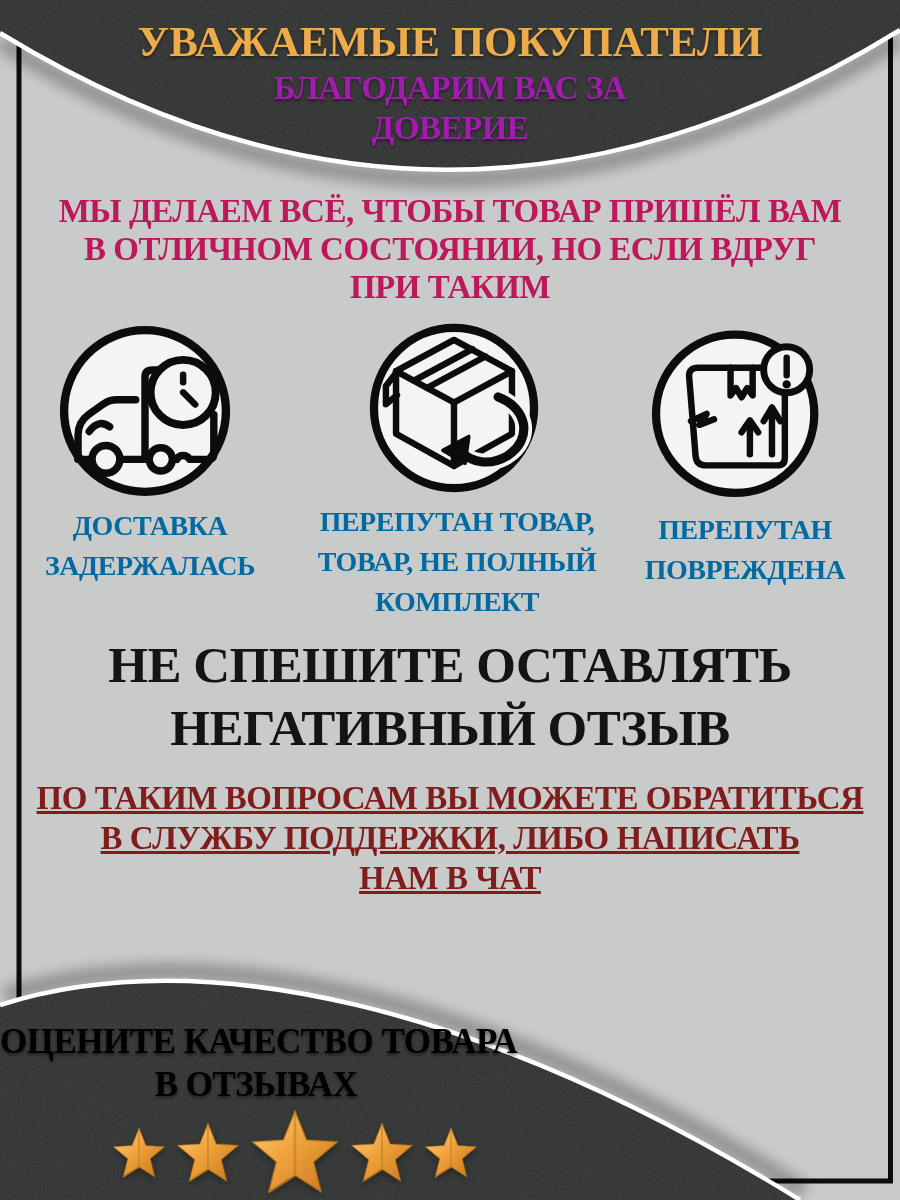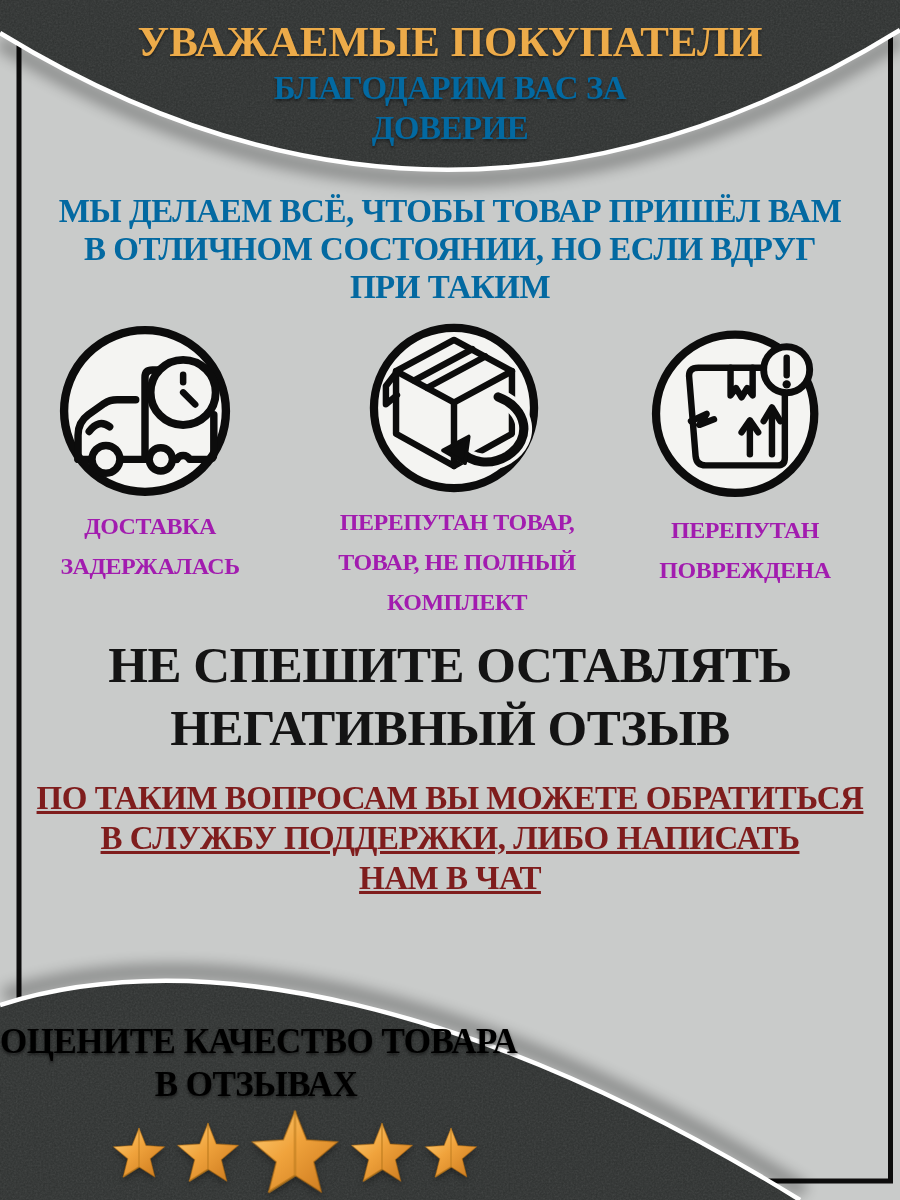--- a/index.html
+++ b/index.html
@@ -7,24 +7,24 @@
     position:relative;width:900px;height:1200px;overflow:hidden;
     background:#c9cbca;
     font-family:"Liberation Serif", serif;
     padding-left:13px;
     -webkit-font-smoothing:antialiased;
   }
   .bg-svg{position:absolute;inset:0;width:900px;height:1200px;}
   .txt{position:absolute;text-align:center;font-weight:bold;white-space:nowrap;}
   .txt div{letter-spacing:-0.5px;}
   .hdr-title{top:16px;left:0;width:900px;font-size:43px;line-height:52px;color:#edab49;text-shadow:0 2px 3px rgba(0,0,0,.45);}
-  .hdr-sub{top:68px;left:0;width:900px;font-size:33px;line-height:40px;color:#0369a1;text-shadow:0 2px 3px rgba(0,0,0,.45);}
-  .intro{top:192px;left:14px;width:872px;font-size:33px;line-height:38px;color:#0369a1;}
+  .hdr-sub{top:68px;left:0;width:900px;font-size:33px;line-height:40px;color:#a21caf;text-shadow:0 2px 3px rgba(0,0,0,.45);}
+  .intro{top:192px;left:14px;width:872px;font-size:33px;line-height:38px;color:#be185d;}
   .icon-box{position:absolute;}
-  .label{font-size:24px;line-height:40px;color:#a21caf;}
+  .label{font-size:28px;line-height:40px;color:#0369a1;}
   .label-1{top:506px;left:30px;width:240px;}
   .label-2{top:502px;left:307px;width:300px;}
   .label-3{top:510px;left:615px;width:260px;}
   .big-heading{top:634px;left:14px;width:872px;font-size:51px;line-height:63px;color:#141414;letter-spacing:-1px;}
   .support{top:778px;left:14px;width:872px;font-size:33px;line-height:40px;color:#7f1d1d;text-decoration:underline;}
   .footer-text{top:1020px;left:0;width:512px;font-size:35px;line-height:43px;color:#000000;text-shadow:0 2px 3px rgba(0,0,0,.5);}
   .stars{position:absolute;top:1104px;left:85px;width:420px;height:100px;display:flex;align-items:center;justify-content:center;gap:10px;}
   .stars svg{display:block;filter:drop-shadow(0 3px 3px rgba(0,0,0,.35));}
 </style>
 </head>

